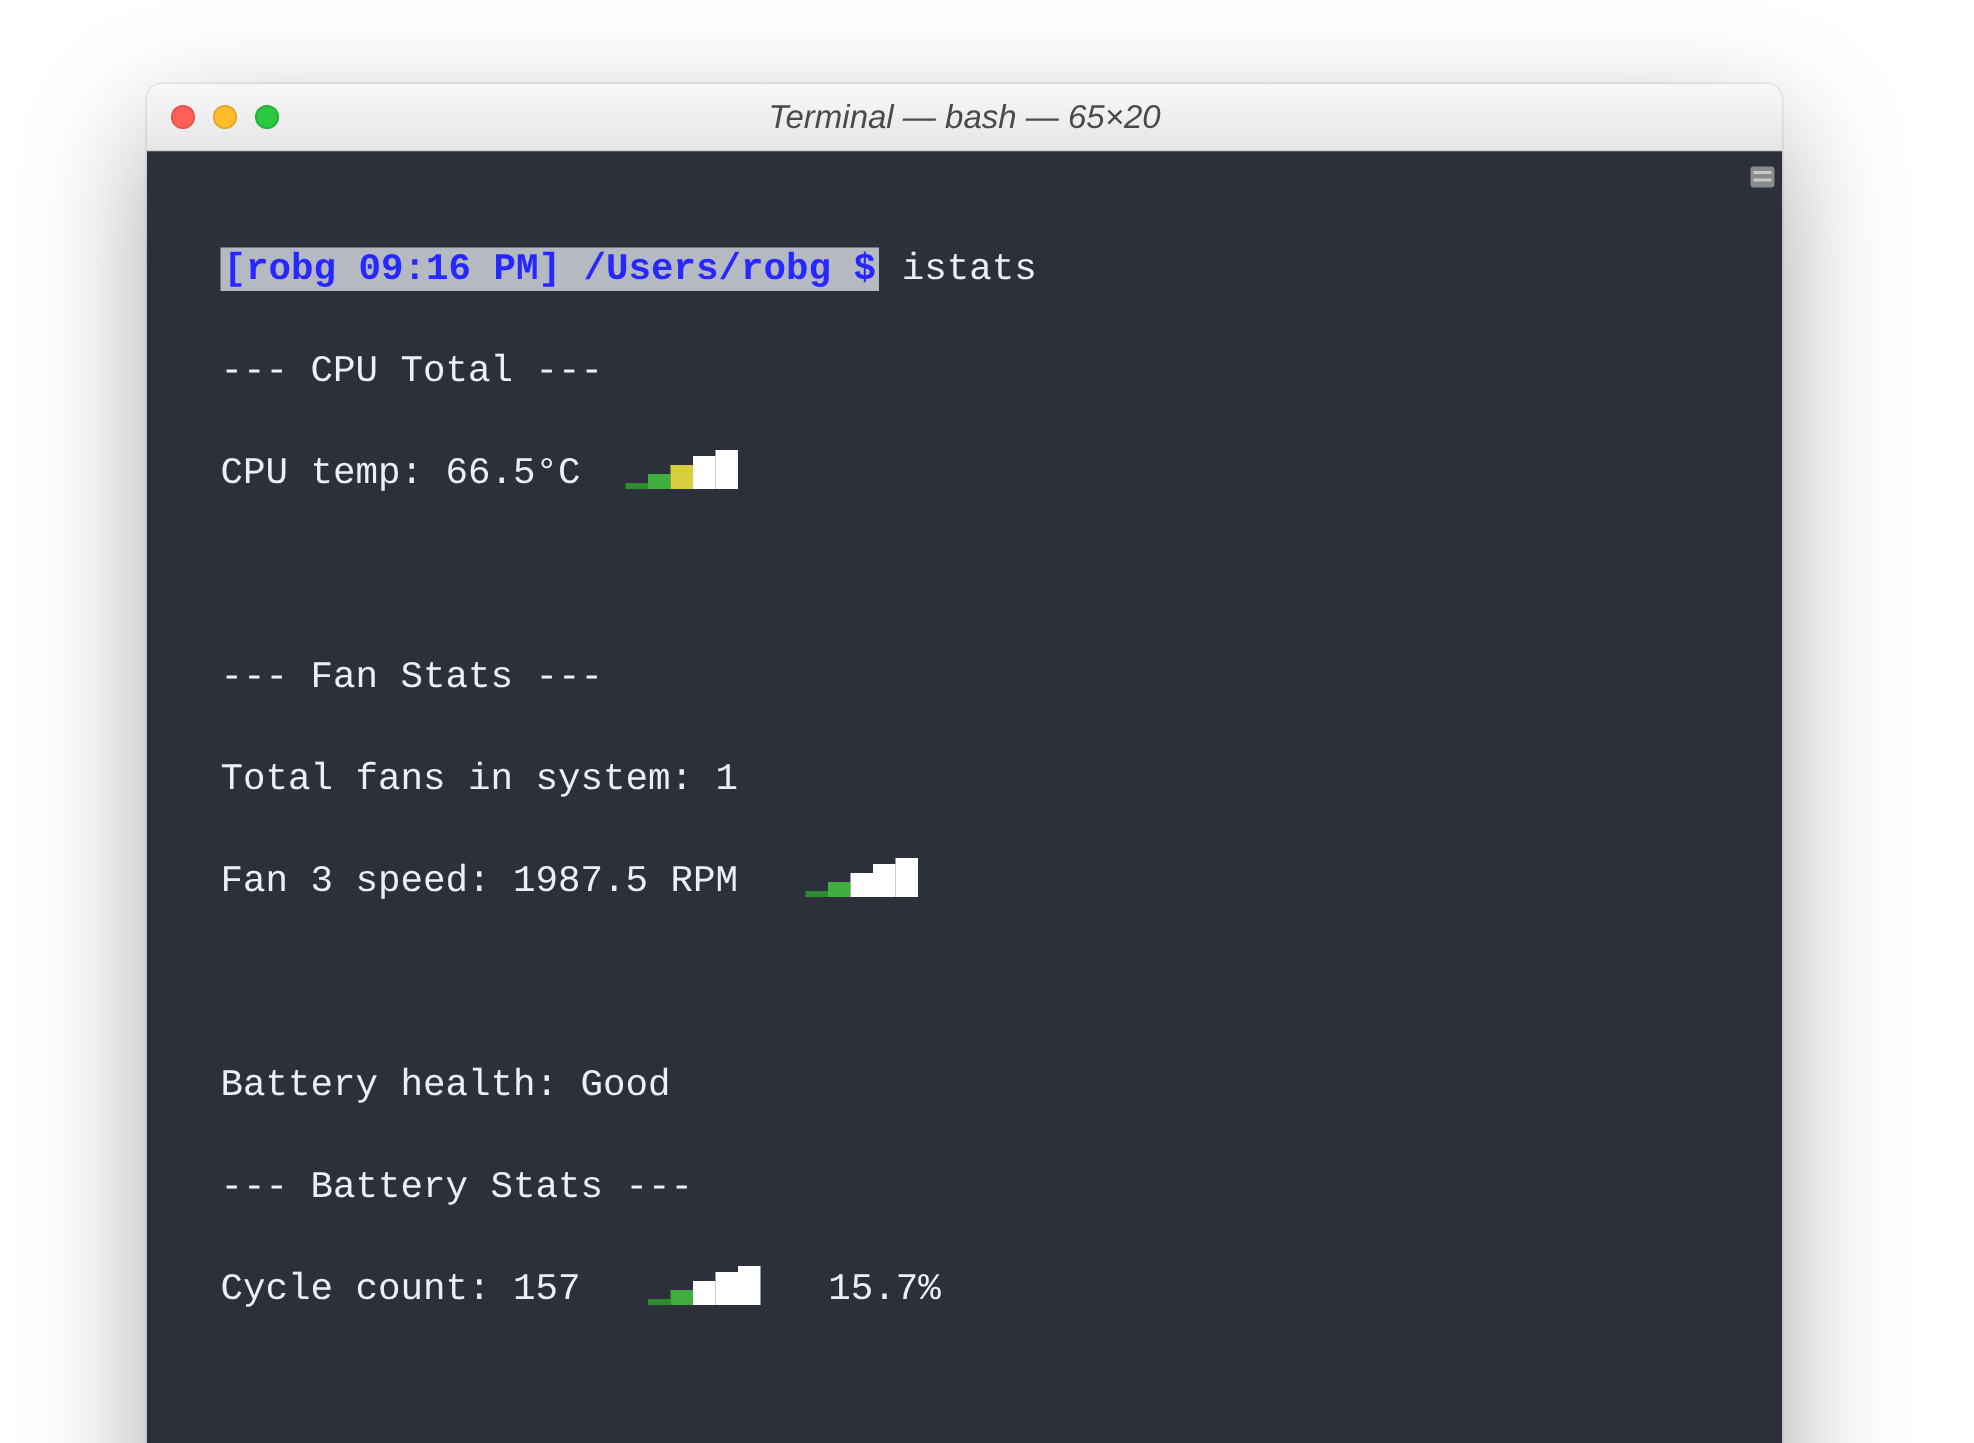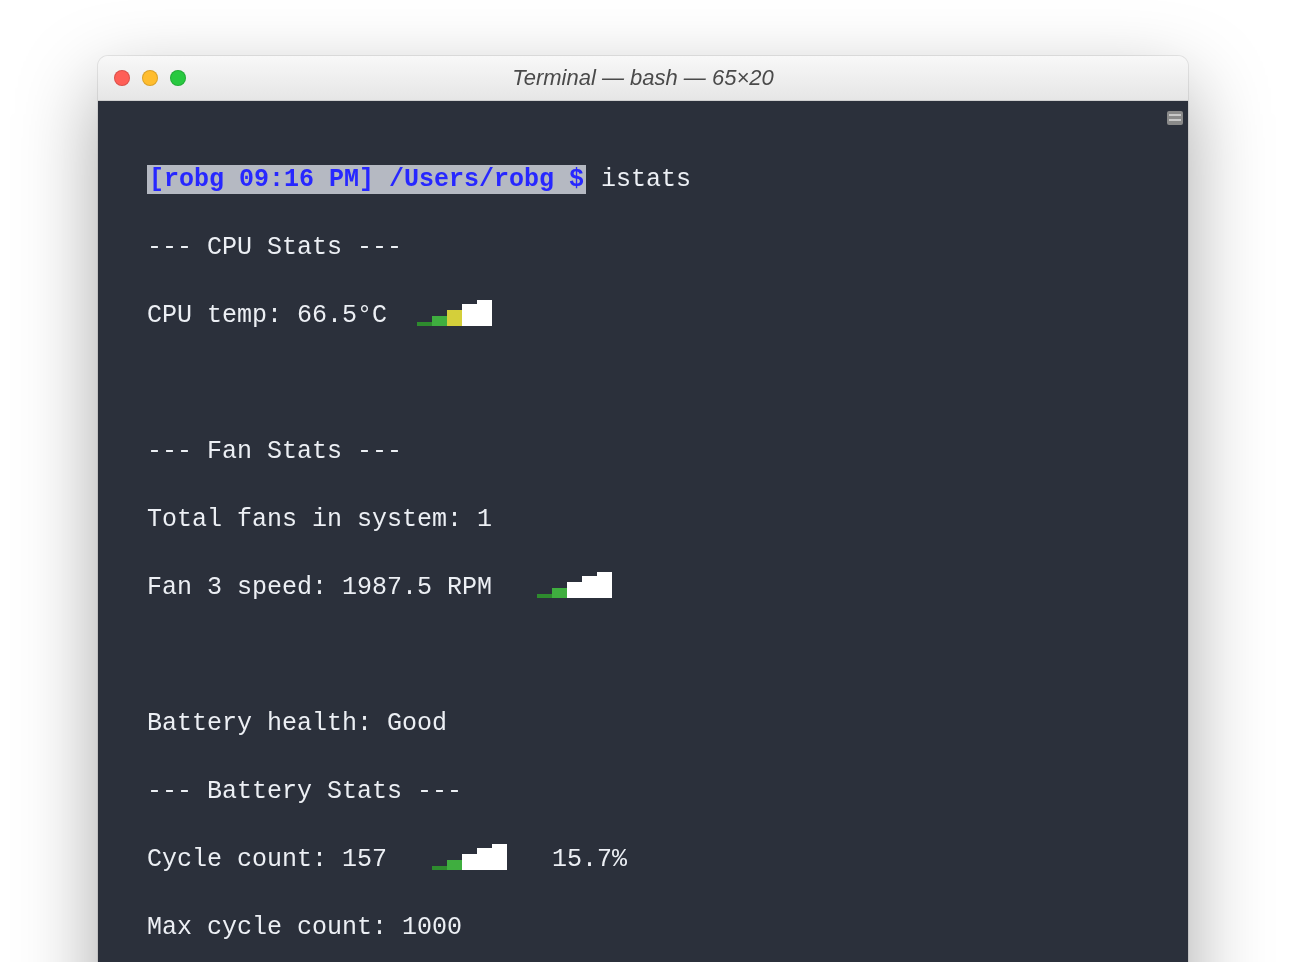--- a/index.html
+++ b/index.html
@@ -128,31 +128,30 @@
       <div class="light red"></div>
       <div class="light yellow"></div>
       <div class="light green"></div>
     </div>
     <div class="title">Terminal — bash — 65×20</div>
   </div>
 
   <div class="terminal-wrap">
     <div class="terminal">
 <span class="line"><span class="prompt-hl">[robg 09:16 PM] /Users/robg $</span> <span class="cmd">istats</span></span>
-<span class="line">--- CPU Stats ---</span>
+<span class="line">--- CPU Total ---</span>
 <span class="line"><span>CPU temp:</span> <span>66.5°C</span>  <span class="spark"><i class="g1"></i><i class="g2"></i><i class="y3"></i><i class="w4"></i><i class="w5"></i></span></span>
 <span class="line blank"> </span>
 <span class="line">--- Fan Stats ---</span>
 <span class="line"><span>Total fans in system:</span> <span>1</span></span>
 <span class="line"><span>Fan 3 speed:</span> <span>1987.5 RPM</span>   <span class="spark"><i class="g1"></i><i class="g2"></i><i class="w3"></i><i class="w4"></i><i class="w5"></i></span></span>
 <span class="line blank"> </span>
 <span class="line"><span>Battery health:</span> <span>Good</span></span>
 <span class="line">--- Battery Stats ---</span>
 <span class="line"><span>Cycle count:</span> <span>157</span>   <span class="spark"><i class="g1"></i><i class="g2"></i><i class="w3"></i><i class="w4"></i><i class="w5"></i></span>   <span>15.7%</span></span>
-<span class="line"><span>Max cycle count:</span> <span>1000</span></span>
 
 
 
 
 
 
 
     </div>
 
     <div class="scroll-track">

